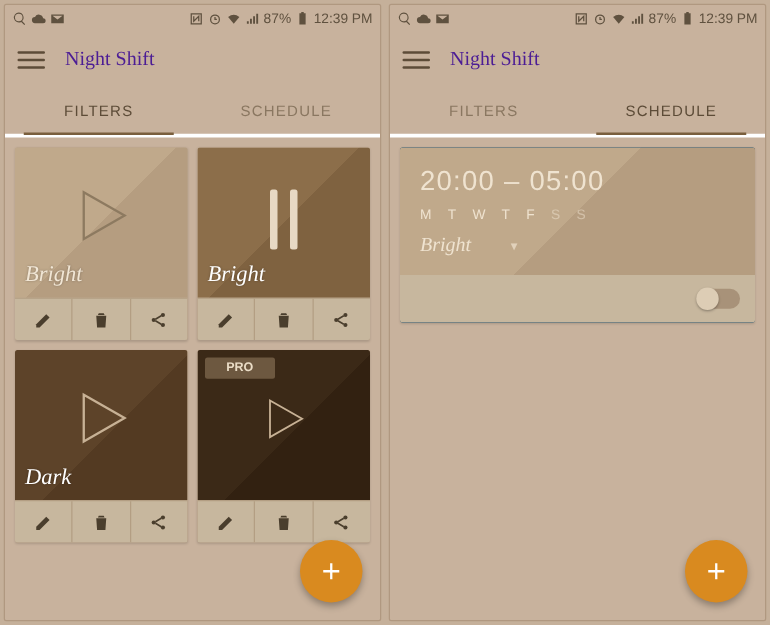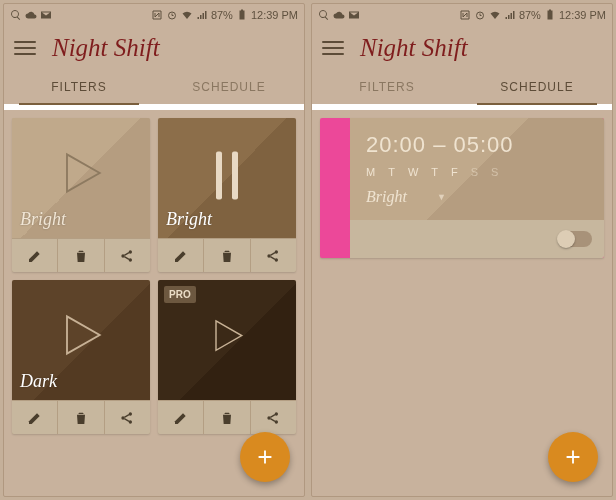--- a/index.html
+++ b/index.html
@@ -40,29 +40,28 @@
     height: 44px;
     display: flex;
     align-items: center;
     padding: 0 10px;
     gap: 16px;
   }
   .hamburger { width:22px; height:22px; }
   .hamburger div { height:2px; background:#5d4c38; margin:4px 0; border-radius:1px; }
   .app-title {
     font-family: cursive, 'Brush Script MT', serif;
-    font-size: 25px;
-    color: #7f1d1d;
-    font-style: italic;
+    font-size: 16px;
+    color: #4c1d95;
   }
   
   .tabs {
     display: flex;
     height: 40px;
-    border-bottom: 6px solid #ffffff;
+    border-bottom: 3px solid #ffffff;
   }
   .tab {
     flex: 1;
     display: flex;
     align-items: center;
     justify-content: center;
     font-size: 12px;
     letter-spacing: 1px;
     color: #8a7761;
     position: relative;
@@ -123,21 +122,21 @@
   .play-icon-sm svg { width: 44px; height: 44px; }
   .pause-icon { display: flex; gap: 10px; }
   .pause-icon div { width: 6px; height: 48px; background: #e8d9c4; border-radius: 2px; }
   .pro-badge {
     position: absolute;
     top: 6px; left: 6px;
     background: #6d5840;
     color: #eadcc6;
     font-size: 10px;
     font-weight: bold;
-    padding: 3px 5px;
+    padding: 3px 17px;
     border-radius: 2px;
   }
   .actions {
     display: flex;
     background: #c7b79e;
     height: 34px;
     border-top: 1px solid #b39e83;
   }
   .actions > div {
     flex: 1;
@@ -157,25 +156,24 @@
     border-radius: 50%;
     background: #d98a1f;
     box-shadow: 0 3px 6px rgba(0,0,0,0.3);
     display: flex;
     align-items: center;
     justify-content: center;
   }
   .fab svg { width: 22px; height: 22px; fill: #fff; }
   
   .sched-card {
-    background: #ec4899;
+    background: #0c4a6e;
     border-radius: 2px;
     box-shadow: 0 1px 2px rgba(0,0,0,0.15);
     overflow: hidden;
-    padding-left: 30px;
   }
   .sched-tile {
     background: linear-gradient(135deg, #c0a98b 0%, #c0a98b 50%, #b59d80 50%, #b59d80 100%);
     padding: 14px 16px;
     color: #efe3d0;
   }
   .sched-time { font-size: 22px; letter-spacing: 1px; margin-bottom: 8px; font-weight: 300; }
   .sched-days { display: flex; gap: 12px; font-size: 11px; margin-bottom: 10px; letter-spacing: 1px; }
   .sched-days span.inactive { opacity: 0.5; }
   .sched-filter { font-family: cursive; font-style: italic; font-size: 16px; display: flex; align-items: center; gap: 30px; }

